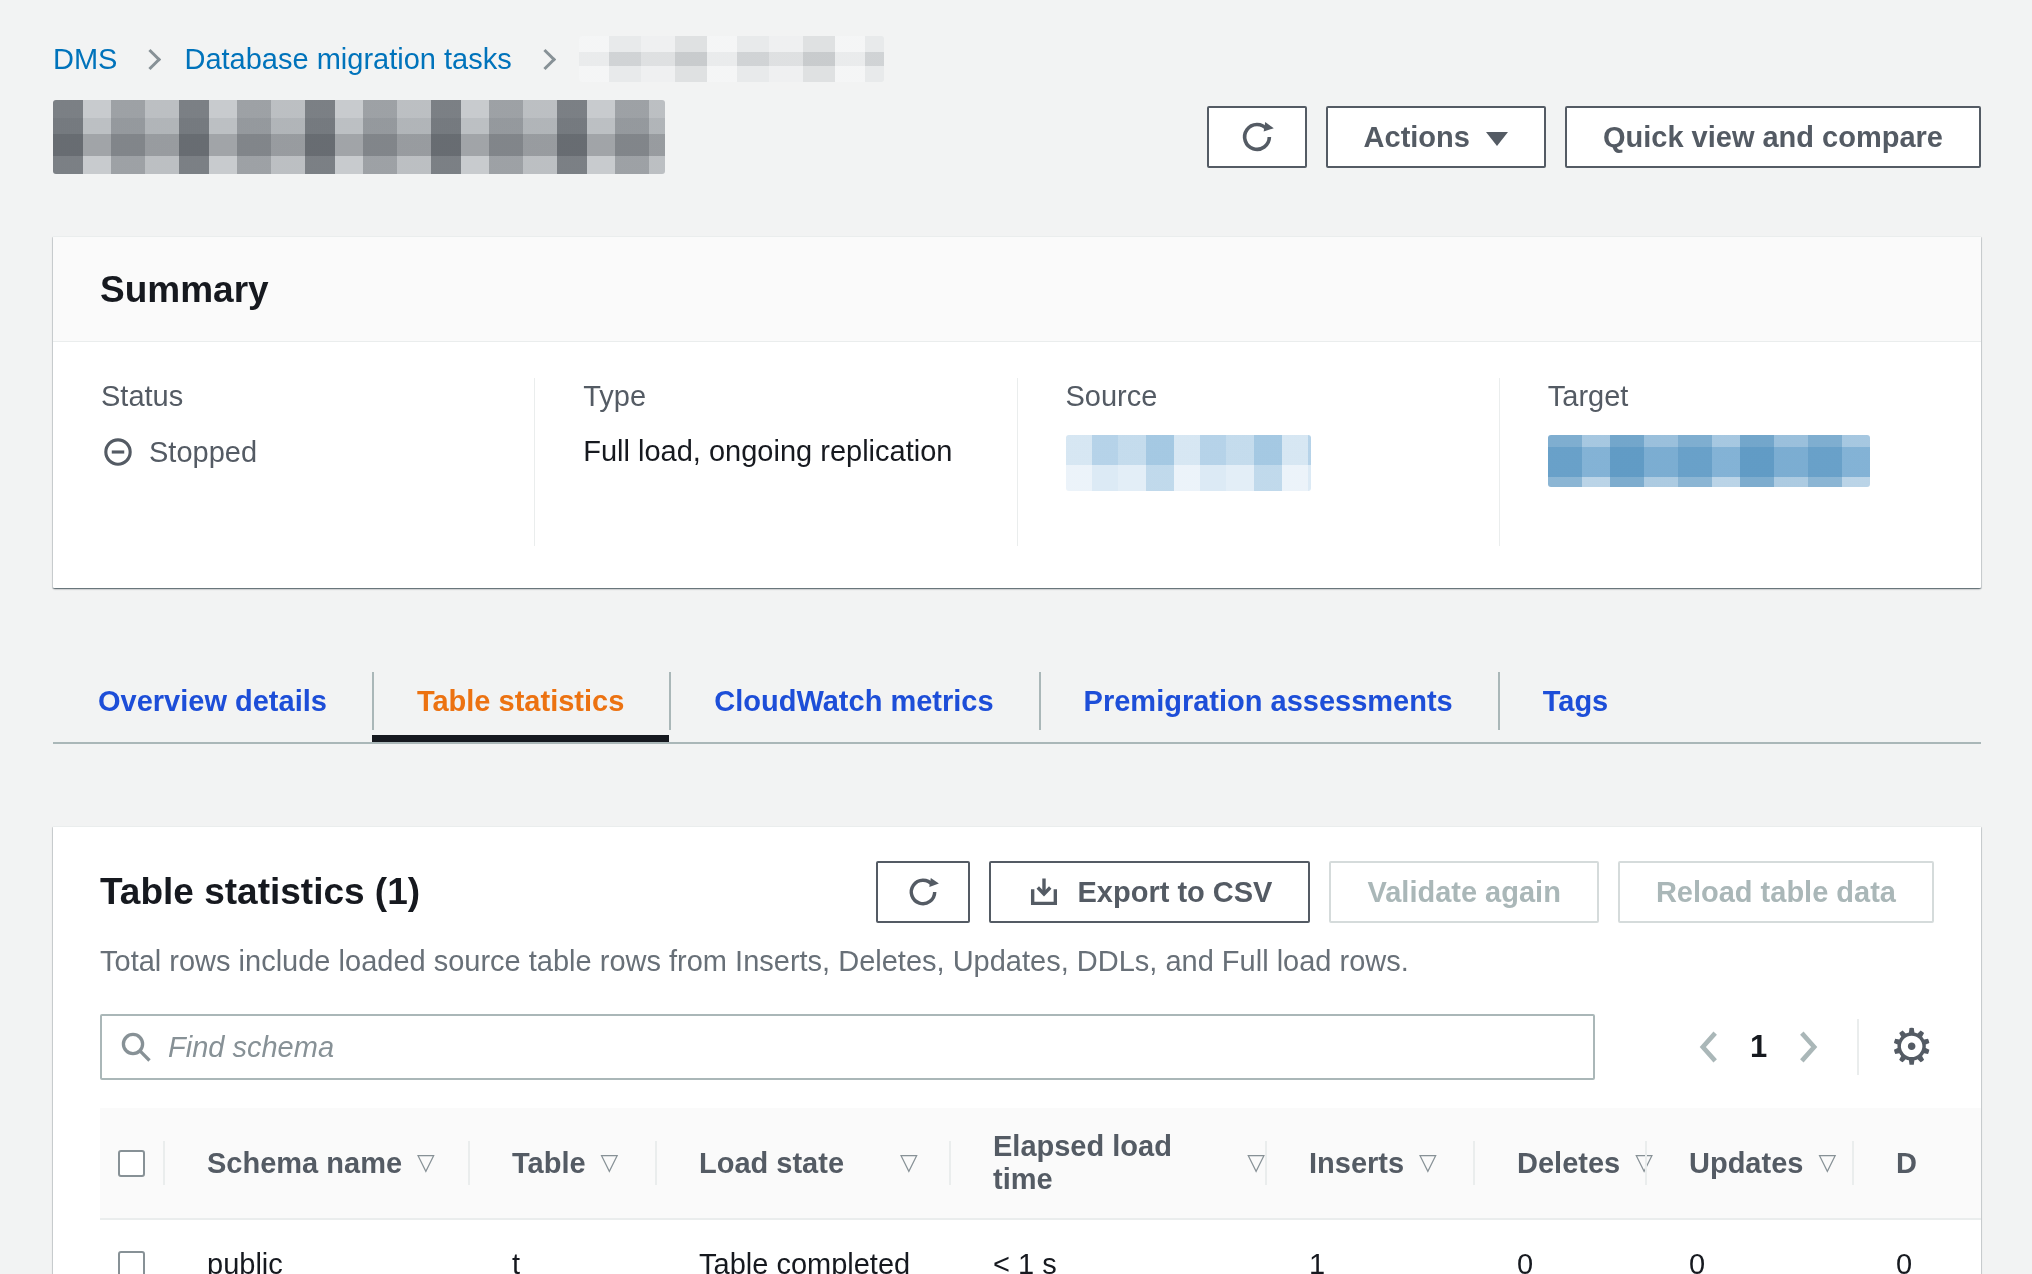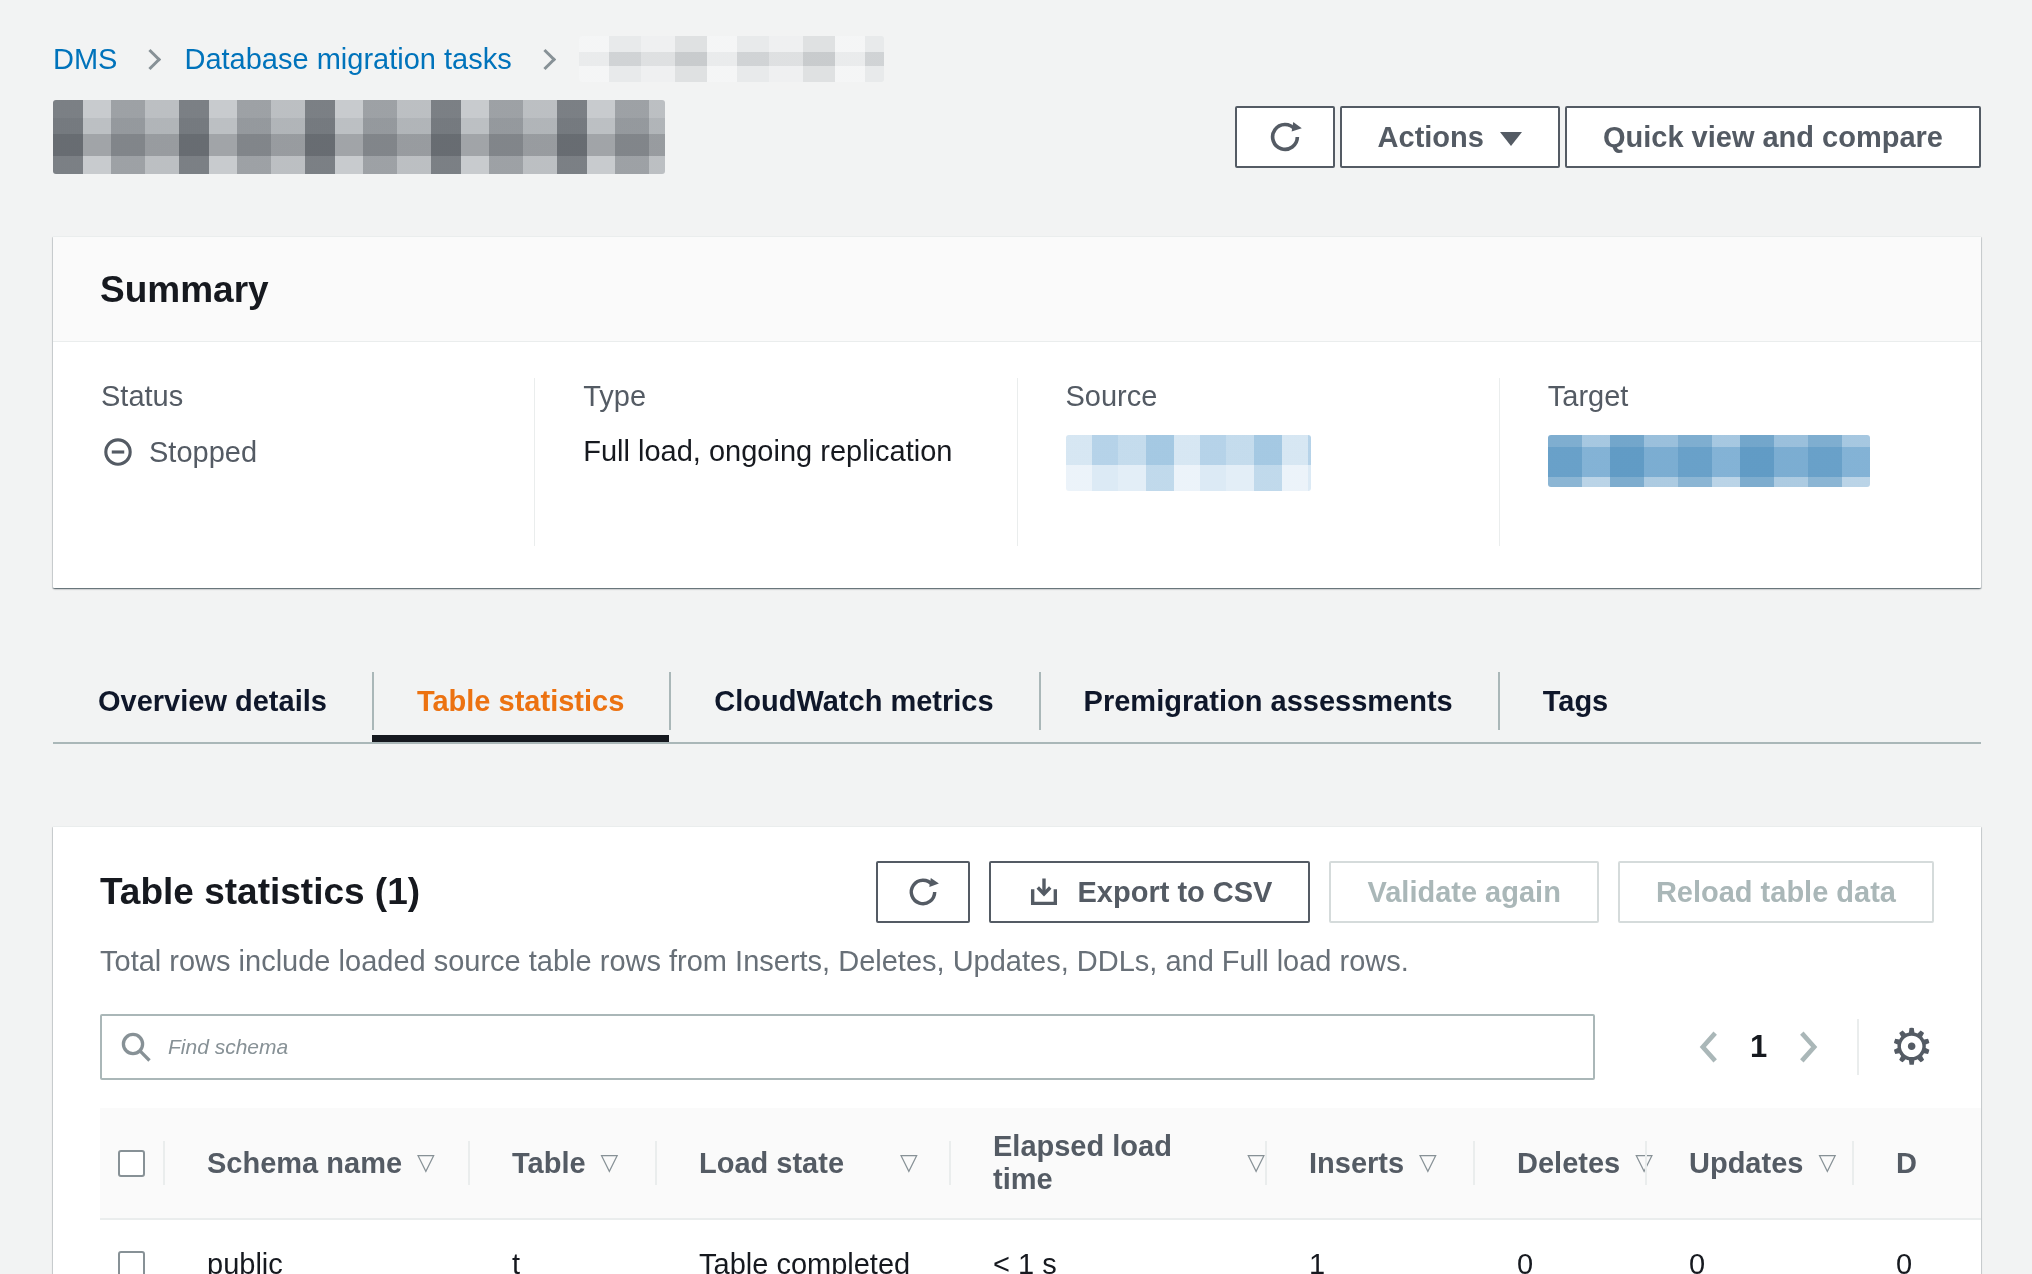--- a/index.html
+++ b/index.html
@@ -42,21 +42,21 @@
   .redact-target {
     width:322px; height:52px;
     background:
       repeating-linear-gradient(90deg, rgba(61,131,180,.45) 0 34px, rgba(61,131,180,.12) 34px 62px, rgba(61,131,180,.55) 62px 96px, rgba(61,131,180,.22) 96px 130px),
       repeating-linear-gradient(0deg, rgba(255,255,255,.55) 0 10px, rgba(0,0,0,0) 10px 40px, rgba(255,255,255,.35) 40px 52px),
       #8db9da;
   }
 
   
   .title-row { display:flex; align-items:center; justify-content:space-between; margin-top:18px; }
-  .hdr-actions { display:flex; align-items:center; gap:5px; }
+  .hdr-actions { display:flex; align-items:center; gap:19px; }
   .btn {
     display:inline-flex; align-items:center; justify-content:center; gap:16px;
     height:62px; padding:0 36px; background:#fff;
     border:2px solid #545b64; border-radius:2px;
     color:#545b64; font-weight:bold; font-size:29px; cursor:pointer;
     font-family:inherit; white-space:nowrap;
   }
   .btn.icon-only { width:100px; padding:0; }
   .btn.disabled { border-color:#d5dbdb; color:#aab7b8; cursor:default; }
   .caret-down { width:0; height:0; border-left:11px solid transparent; border-right:11px solid transparent; border-top:14px solid #545b64; margin-top:3px; }
@@ -73,40 +73,40 @@
   .sum-col { flex:1; padding:2px 48px 0; border-left:1px solid #eaeded; min-height:168px; }
   .sum-col:first-child { border-left:none; }
   .field-label { color:#545b64; margin-bottom:22px; }
   .field-value { color:#16191f; display:flex; align-items:center; gap:14px; }
   .status-value { color:#545b64; }
 
   
   .tabs { display:flex; align-items:stretch; margin-top:72px; border-bottom:2px solid #aab7b8; height:84px; }
   .tab {
     display:flex; align-items:center; padding:0 45px; position:relative;
-    color:#0f172a; font-weight:bold; cursor:pointer; white-space:nowrap;
+    color:#1d4ed8; font-weight:bold; cursor:pointer; white-space:nowrap;
   }
   .tab + .tab::before {
     content:''; position:absolute; left:0; top:50%; transform:translateY(-50%);
     width:2px; height:58px; background:#aab7b8;
   }
   .tab.active { color:#ec7211; box-shadow:inset 0 -7px 0 #16191f; }
 
   
   .stats-card { margin-top:82px; padding-top:34px; overflow:hidden; }
   .stats-head { display:flex; align-items:center; justify-content:space-between; padding:0 47px; }
   .stats-head h2 { font-size:37px; font-weight:bold; }
   .stats-btns { display:flex; align-items:center; gap:19px; }
   .stats-desc { color:#687078; padding:0 47px; margin-top:22px; }
 
   .filter-row { display:flex; align-items:center; padding:0 47px; margin-top:36px; }
   .search-box { position:relative; width:1495px; height:66px; }
   .search-box input {
     width:100%; height:100%; border:2px solid #aab7b8; border-radius:2px;
-    padding:0 20px 0 66px; font-size:21px; font-family:inherit; color:#16191f; background:#fff; outline:none;
+    padding:0 20px 0 66px; font-size:29px; font-family:inherit; color:#16191f; background:#fff; outline:none;
   }
   .search-box input::placeholder { color:#879196; font-style:italic; opacity:1; }
   .search-icon { position:absolute; left:18px; top:50%; transform:translateY(-50%); width:36px; height:36px; }
   .pager { display:flex; align-items:center; gap:30px; margin-left:auto; }
   .pager-chev { background:none; border:none; cursor:pointer; display:flex; align-items:center; padding:0; }
   .page-num { font-weight:bold; font-size:31px; color:#16191f; }
   .pager-divider { width:2px; height:56px; background:#eaeded; margin-left:8px; }
   .gear { font-size:50px; color:#545b64; line-height:1; cursor:pointer; background:none; border:none; font-family:"DejaVu Sans",sans-serif; }
 
   

